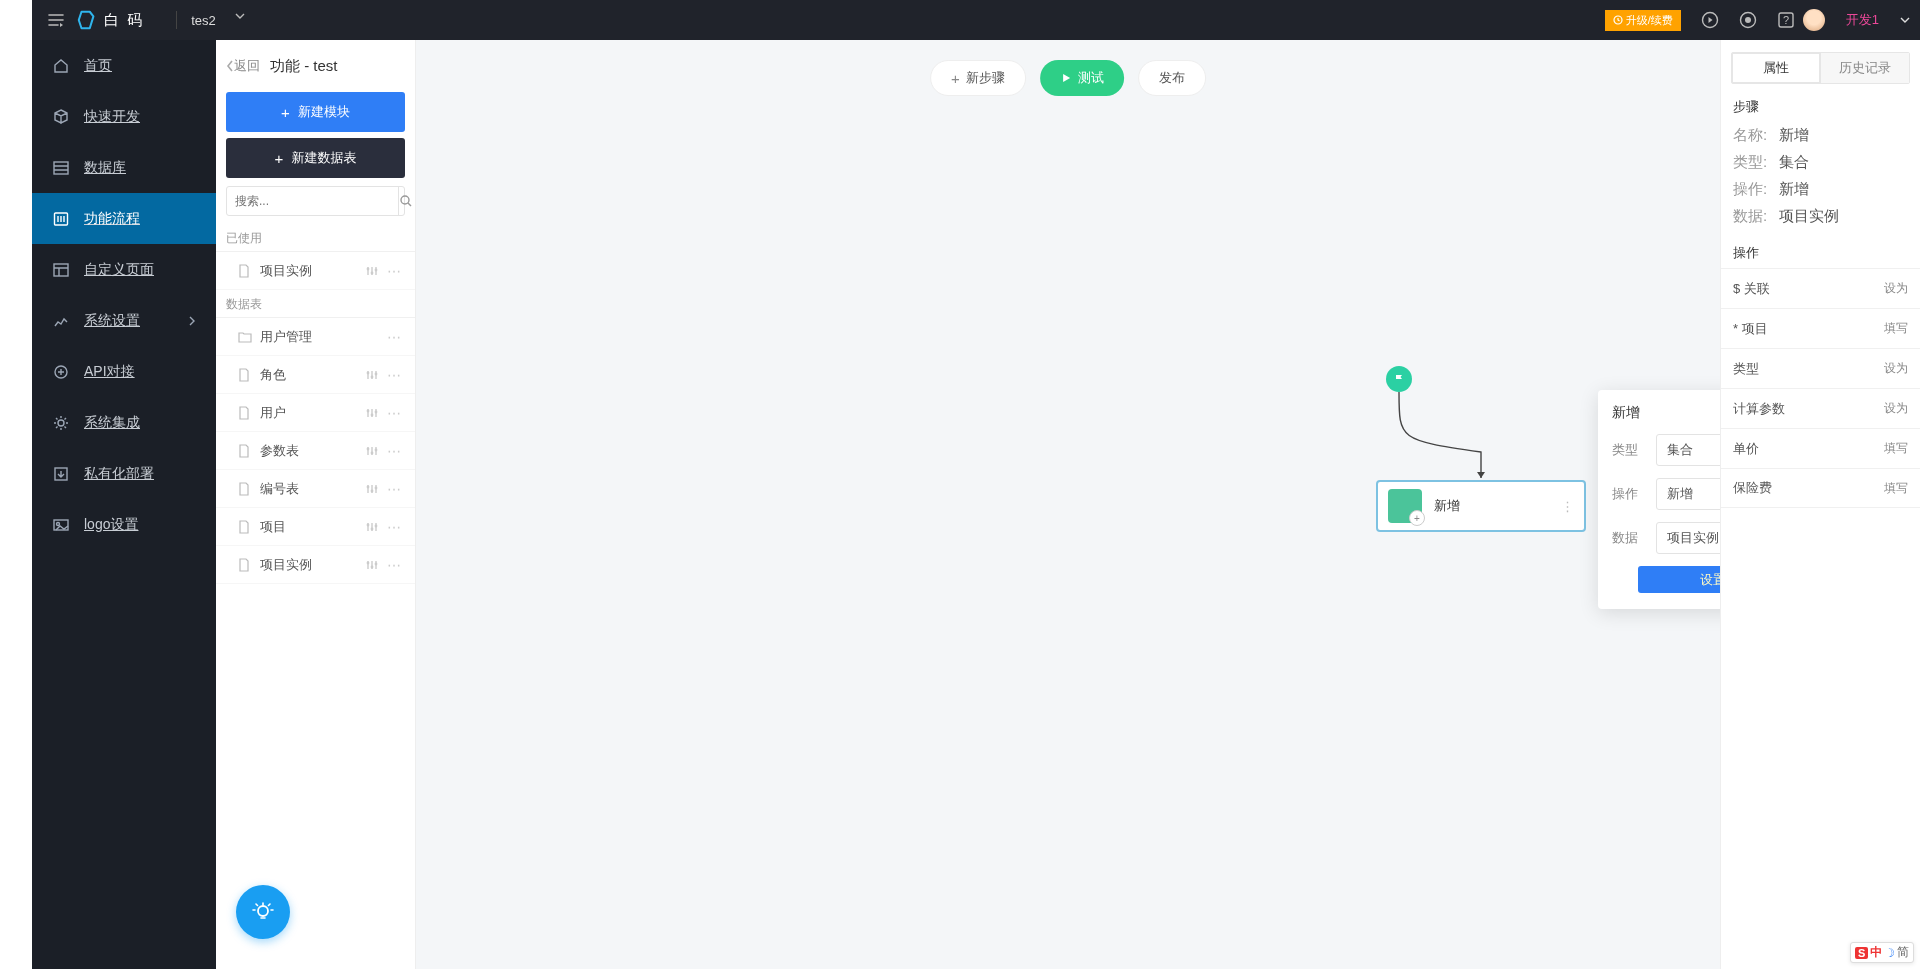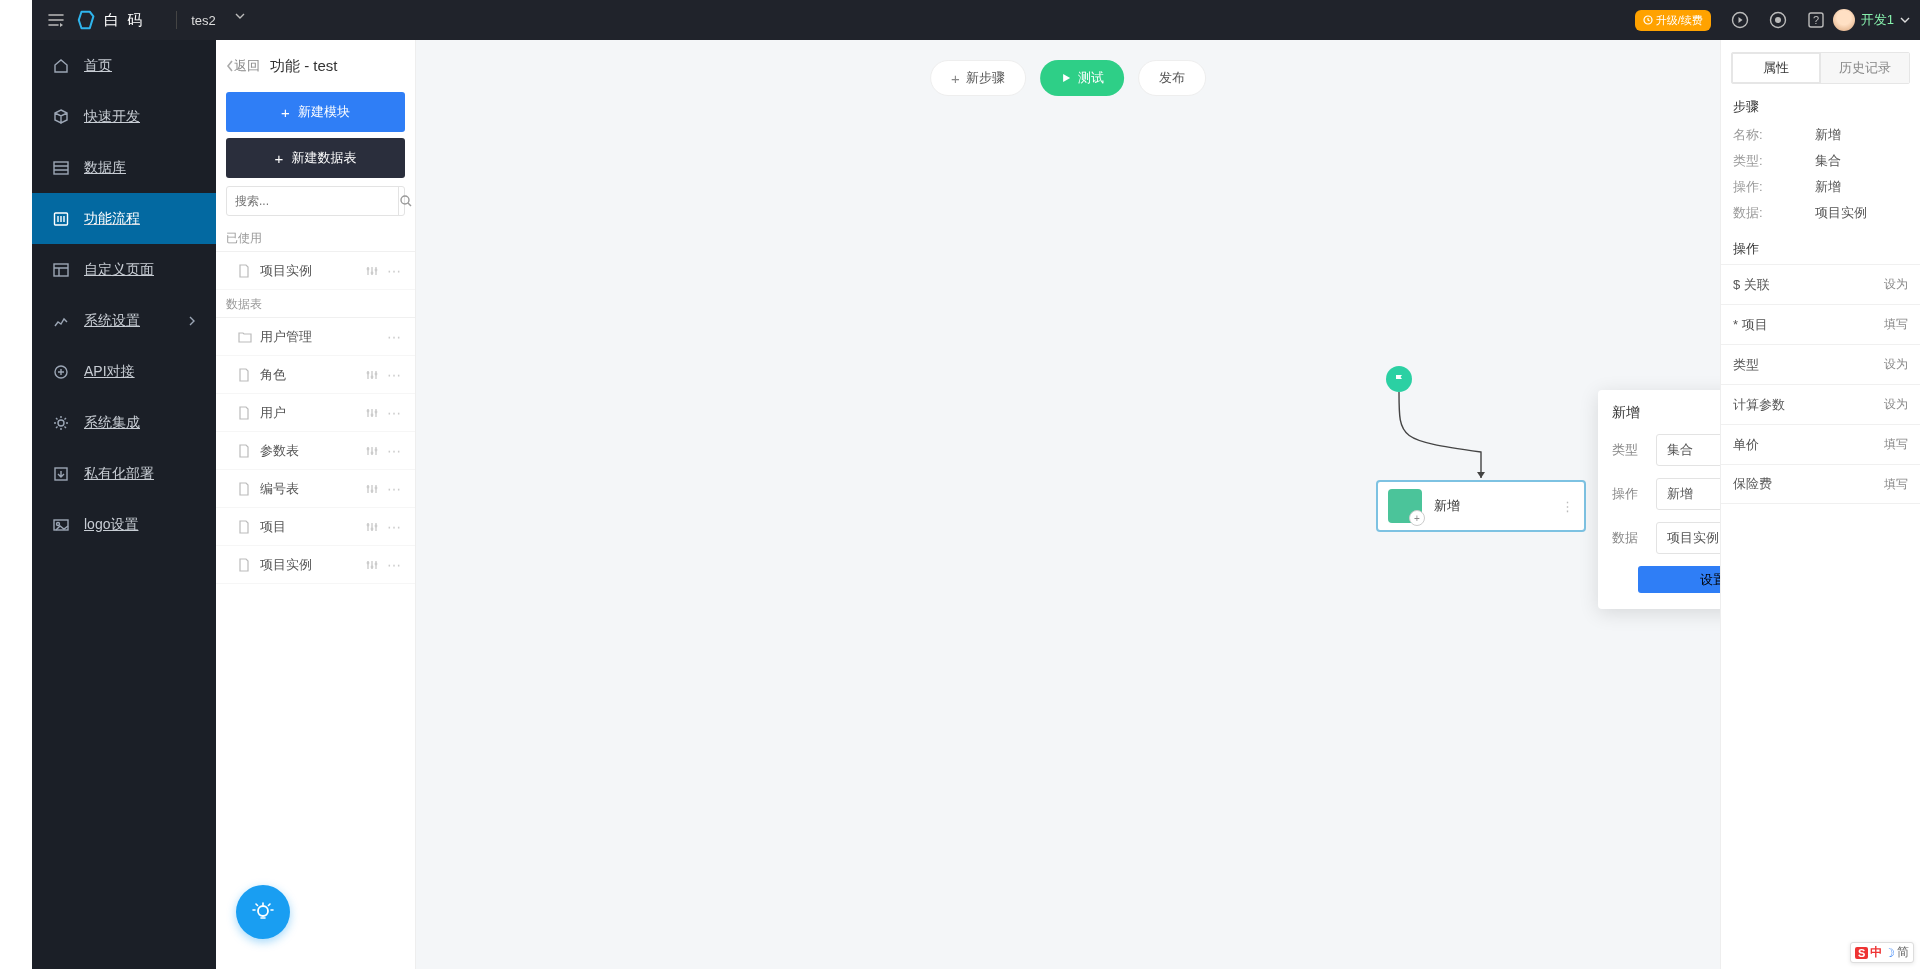--- a/index.html
+++ b/index.html
@@ -8,25 +8,25 @@
 
 
 .topbar { height:40px; background:#20232b; display:flex; align-items:center; color:#ddd; padding:0 10px; }
 .menu-toggle { width:28px; height:28px; display:flex; align-items:center; justify-content:center; cursor:pointer; }
 .logo { display:flex; align-items:center; gap:6px; margin-left:6px; margin-right:18px; }
 .logo-mark { width:22px; height:22px; }
 .logo-text { color:#fff; font-size:15px; letter-spacing:2px; }
 .divider-v { width:1px; height:18px; background:#444; margin:0 14px; }
 .project-sel { display:flex; align-items:flex-start; gap:19px; cursor:pointer; font-size:13px; color:#ddd; }
 .flex-grow { flex:1; }
-.upgrade-btn { background:#ffa200; color:#fff; font-size:11px; border-radius:6px; padding:3px 8px; display:flex; align-items:center; gap:3px; cursor:pointer; }
+.upgrade-btn { background:#ffa200; color:#fff; font-size:11px; border-radius:0; padding:3px 8px; display:flex; align-items:center; gap:3px; cursor:pointer; }
 .top-icons { display:flex; align-items:center; gap:20px; margin-left:20px; margin-right:8px; }
 .top-icon { width:18px; height:18px; display:flex; align-items:center; justify-content:center; cursor:pointer; }
 .avatar { width:22px; height:22px; border-radius:50%; background:radial-gradient(circle at 50% 40%, #ffe0c4 40%, #d9a378 100%); }
-.user-sel { display:flex; align-items:center; gap:6px; cursor:pointer; color:#86efac; }
+.user-sel { display:flex; align-items:center; gap:21px; cursor:pointer; color:#ec4899; }
 
 
 .body { flex:1; display:flex; min-height:0; }
 .nav { width:184px; background:#1b1f27; color:#c8cdd4; display:flex; flex-direction:column;text-decoration:underline; }
 .nav-item { height:51px; display:flex; align-items:center; gap:14px; padding:0 20px; cursor:pointer; font-size:14px; }
 .nav-item.active { background:#0369a1; color:#fff; }
 .nav-item .chev { margin-left:auto; }
 .nav-icon { width:18px; height:18px; display:flex; align-items:center; justify-content:center; }
 
 
@@ -55,31 +55,31 @@
 .flow-svg { position:absolute; left:965px; top:340px; pointer-events:none; }
 .step-node { position:absolute; left:960px; top:440px; width:210px; height:52px; background:#fff; border:2px solid #7dc2e2; border-radius:4px; display:flex; align-items:center; padding:0 10px; gap:12px; cursor:pointer; }
 .step-node .nicon { width:34px; height:34px; background:#4bc49a; border-radius:4px; position:relative; }
 .step-node .nicon::after { content:"+"; position:absolute; right:-3px; bottom:-3px; width:14px; height:14px; background:#fff; border:1px solid #ccc; border-radius:50%; font-size:10px; display:flex; align-items:center; justify-content:center; color:#888; }
 .step-node .more { margin-left:auto; color:#bbb; cursor:pointer; }
 .popup { position:absolute; left:1182px; top:350px; width:230px; background:#fff; border-radius:4px; box-shadow:0 4px 20px rgba(0,0,0,.12); padding:14px 14px 16px; }
 .popup-title { font-size:14px; color:#333; margin-bottom:12px; }
 .popup-row { display:flex; align-items:center; gap:10px; margin-bottom:12px; }
 .popup-row .lbl { width:34px; color:#888; font-size:13px; }
 .popup-select { flex:1; height:32px; border:1px solid #e3e3e3; border-radius:3px; display:flex; align-items:center; justify-content:space-between; padding:0 10px; cursor:pointer; font-size:13px; color:#555; }
-.popup-btn { width:150px; height:27px; margin:4px auto 0; background:#2f7ef6; color:#000000; border:none; border-radius:3px; cursor:pointer; display:block; font-size:13px; }
+.popup-btn { width:150px; height:27px; margin:4px auto 0; background:#2f7ef6; color:#fef9c3; border:none; border-radius:3px; cursor:pointer; display:block; font-size:13px; }
 
 
 .rightpanel { width:200px; border-left:1px solid #eee; display:flex; flex-direction:column; }
 .tabs { display:flex; border:1px solid #e6e6e6; border-radius:2px; margin:12px 10px 8px; }
 .tab { flex:1; height:30px; display:flex; align-items:center; justify-content:center; font-size:13px; cursor:pointer; color:#888; }
 .tab.active { background:#fff; color:#333; box-shadow:inset 0 0 0 1px #e6e6e6; }
 .tab:not(.active){ background:#f7f7f7; }
 .tabbar-border { border-left:1px solid #e6e6e6; }
 .sect-title { font-size:13px; color:#333; padding:6px 12px; }
-.kv { display:flex; padding:4px 12px; font-size:13px;gap:36px; }
+.kv { display:flex; padding:4px 12px; font-size:15px; }
 .kv .k { width:46px; color:#999; }
 .kv .v { color:#555; }
 .op-item { height:40px; border-top:1px solid #f0f0f0; display:flex; align-items:center; justify-content:space-between; padding:0 12px; cursor:pointer; font-size:13px; color:#555; }
 .op-item:last-child{ border-bottom:1px solid #f0f0f0; }
 .op-item .act { color:#888; font-size:12px; }
 
 
 .ime { position:absolute; right:6px; bottom:6px; display:flex; align-items:center; gap:2px; background:#fff; border:1px solid #ddd; border-radius:3px; padding:1px 4px; box-shadow:0 1px 4px rgba(0,0,0,.1); font-size:12px; }
 .ime .s { background:#e33; color:#fff; font-weight:bold; padding:0 3px; border-radius:2px; font-size:11px; }
 .ime .zh { color:#e33; font-weight:bold; }

